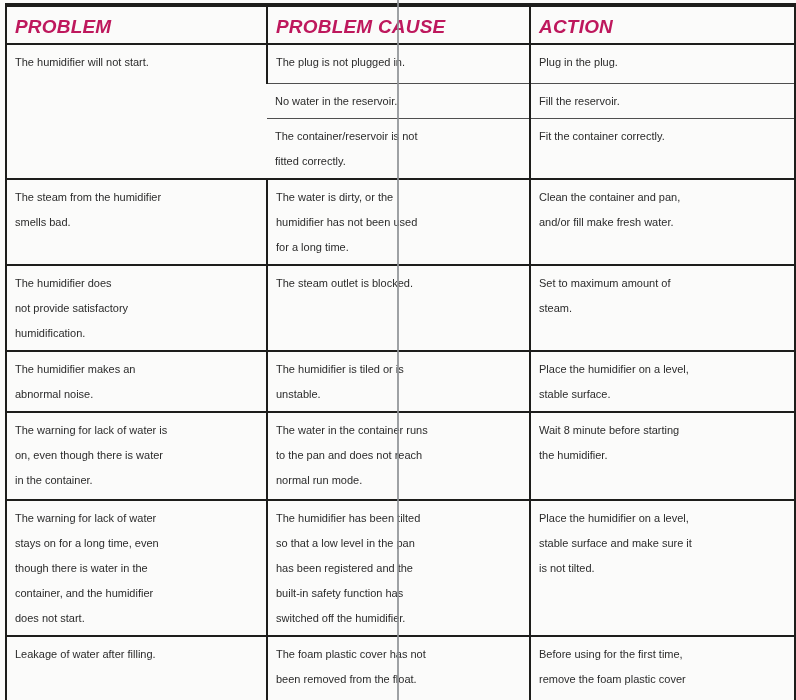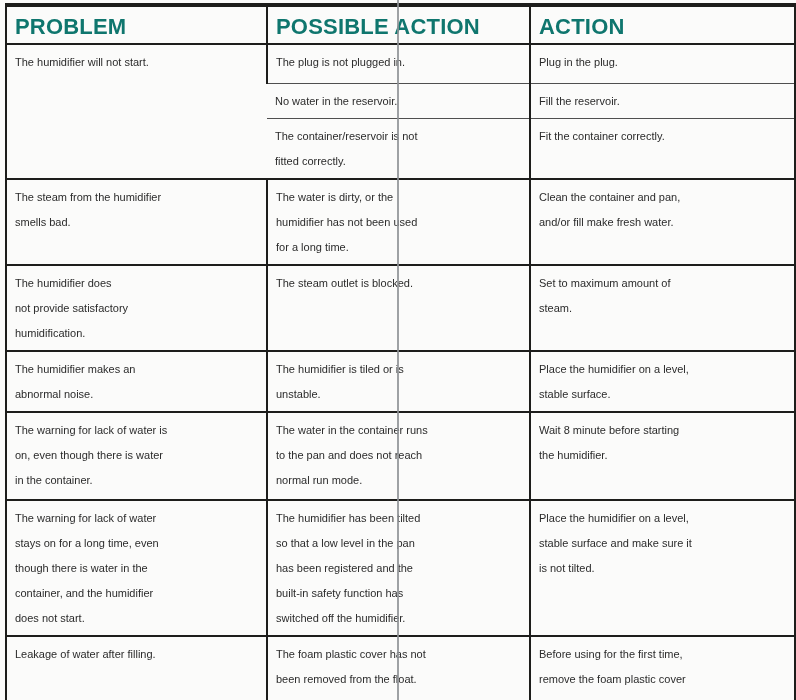--- a/index.html
+++ b/index.html
@@ -46,25 +46,26 @@
     font-size: 11px;
     line-height: 25px;
     white-space: pre-line;
     overflow: hidden;
   }
   table.trouble th:first-child,
   table.trouble td:first-child { border-left: none; }
 
   table.trouble thead th {
     font-weight: bold;
-    font-size: 22px;
+    font-size: 19px;
     letter-spacing: 0.2px;
-    color: #0f766e;
+    color: #be185d;
     border-bottom: 2px solid #1d1d1b;
     padding-top: 7px;
+    font-style: italic;
   }
 
   tr.group > td { border-top: 2px solid #1d1d1b; }
   tr.subrow > td { border-top: 1px solid #4f4f4f; }
   thead tr { height: 33px; }
   tr.h39  { height: 39px; }
   tr.h33  { height: 33px; }
   tr.h57  { height: 57px; border-radius: 13px; }
   tr.h83  { height: 83px; margin-left: 20px; }
   tr.h86  { height: 86px; }
@@ -93,21 +94,21 @@
 
   <table class="trouble">
     <colgroup>
         <col class="c1">
         <col class="c2">
         <col class="c3">
       </colgroup>
     <thead>
       <tr>
         <th>PROBLEM</th>
-        <th>POSSIBLE ACTION</th>
+        <th>PROBLEM CAUSE</th>
         <th>ACTION</th>
       </tr>
     </thead>
     <tbody>
       <tr class="group h39">
         <td rowspan="3">The humidifier will not start.</td>
         <td>The plug is not plugged in.</td>
         <td>Plug in the plug.</td>
       </tr>
       <tr class="subrow h33">

